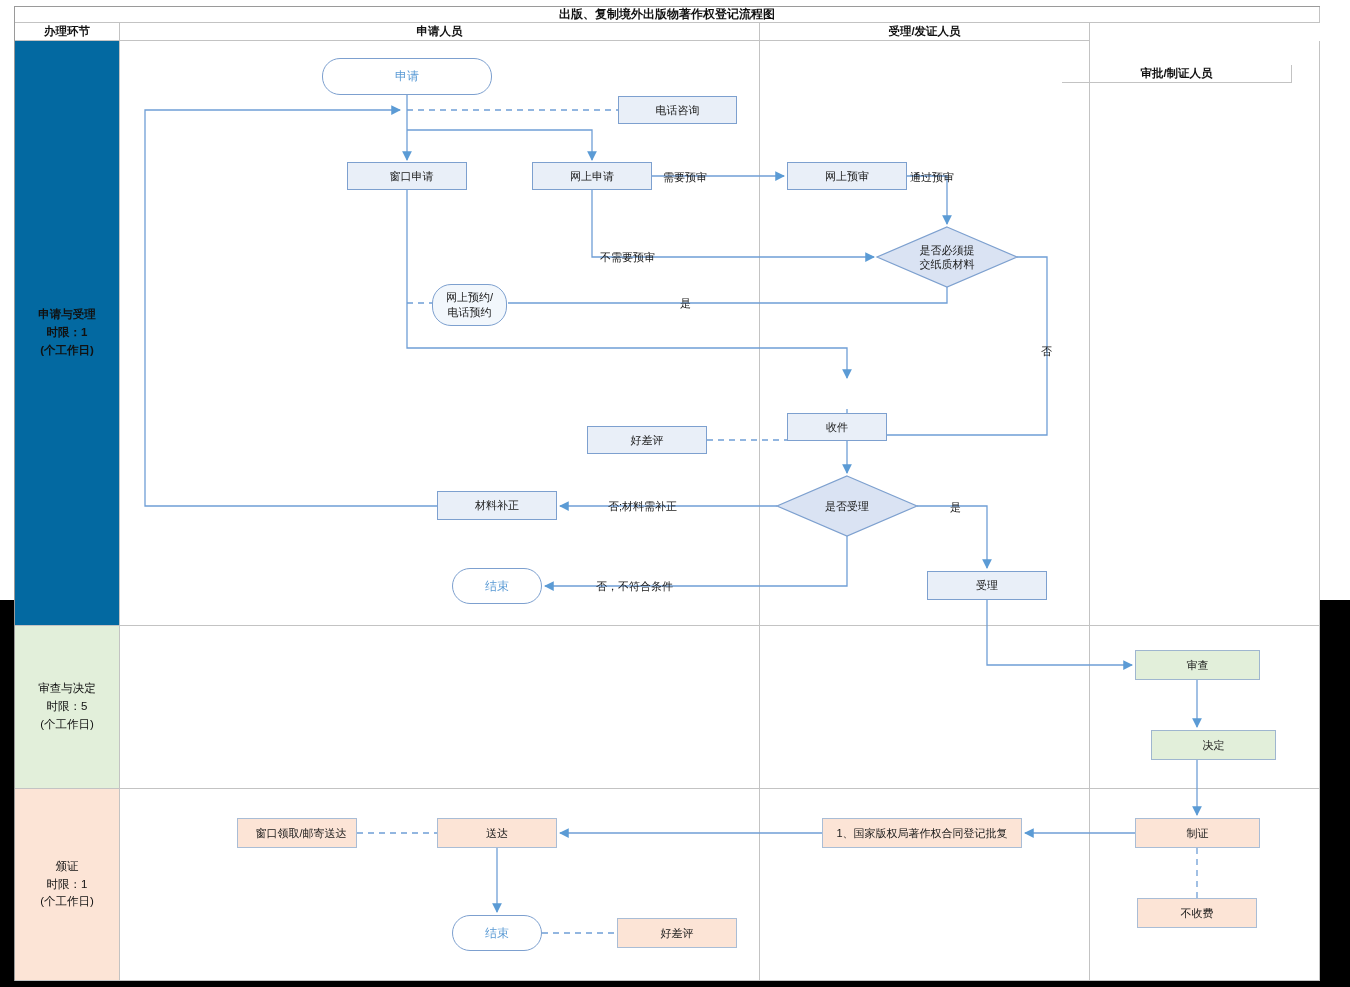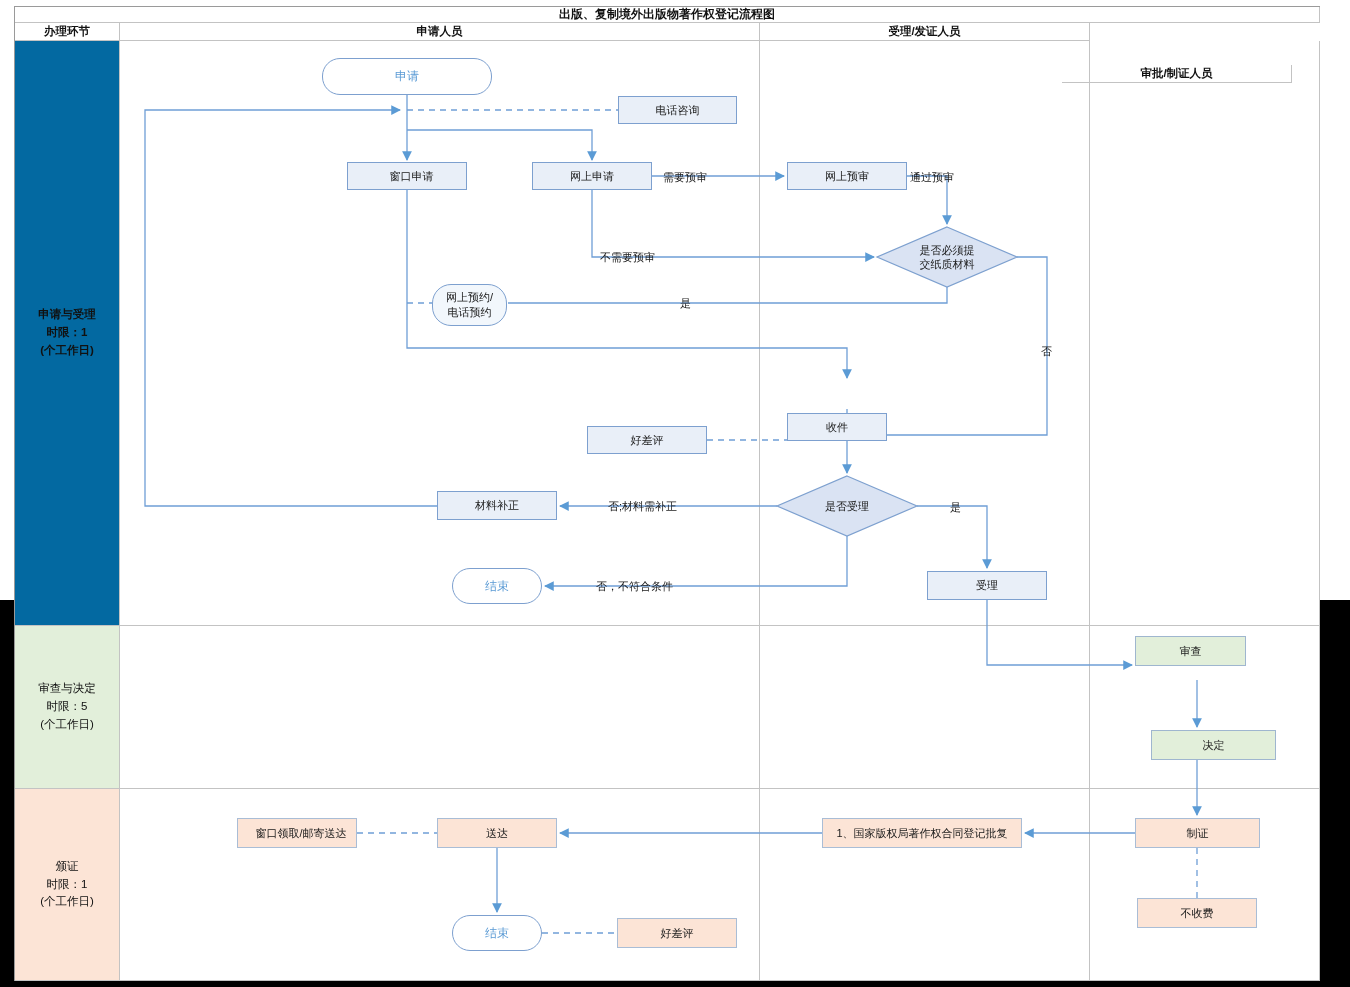--- a/index.html
+++ b/index.html
@@ -149,21 +149,21 @@
 交纸质材料</div>
   <div class="node rect-blue-light" style="left:432px;top:284px;width:75px;height:42px;border-radius:19px;">网上预约/
 电话预约</div>
   <div class="node rect-blue" style="left:787px;top:381px;width:100px;height:28px;margin-top:32px;">收件</div>
   <div class="node rect-blue" style="left:587px;top:426px;width:120px;height:28px;">好差评</div>
   <div class="dtext" style="left:782px;top:490px;width:130px;height:32px;">是否受理</div>
   <div class="node rect-blue" style="left:437px;top:491px;width:120px;height:29px;">材料补正</div>
   <div class="node rect-blue" style="left:927px;top:571px;width:120px;height:29px;">受理</div>
   <div class="node stadium" style="left:452px;top:568px;width:90px;height:36px;">结束</div>
 
-  <div class="node rect-green" style="left:1135px;top:636px;width:111px;height:30px;">审查</div>
+  <div class="node rect-green" style="left:1135px;top:650px;width:125px;height:30px;">审查</div>
   <div class="node rect-green" style="left:1135px;top:730px;width:125px;height:30px;margin-left:16px;">决定</div>
 
   <div class="node rect-orange" style="left:1135px;top:818px;width:125px;height:30px;">制证</div>
   <div class="node rect-orange" style="left:1137px;top:898px;width:120px;height:30px;">不收费</div>
   <div class="node rect-orange" style="left:822px;top:818px;width:200px;height:30px;">1、国家版权局著作权合同登记批复</div>
   <div class="node rect-orange" style="left:437px;top:818px;width:120px;height:30px;">送达</div>
   <div class="node rect-orange" style="left:237px;top:818px;width:120px;height:30px;padding-left:8px;">窗口领取/邮寄送达</div>
   <div class="node stadium" style="left:452px;top:915px;width:90px;height:36px;">结束</div>
   <div class="node rect-orange" style="left:617px;top:918px;width:120px;height:30px;">好差评</div>
 

